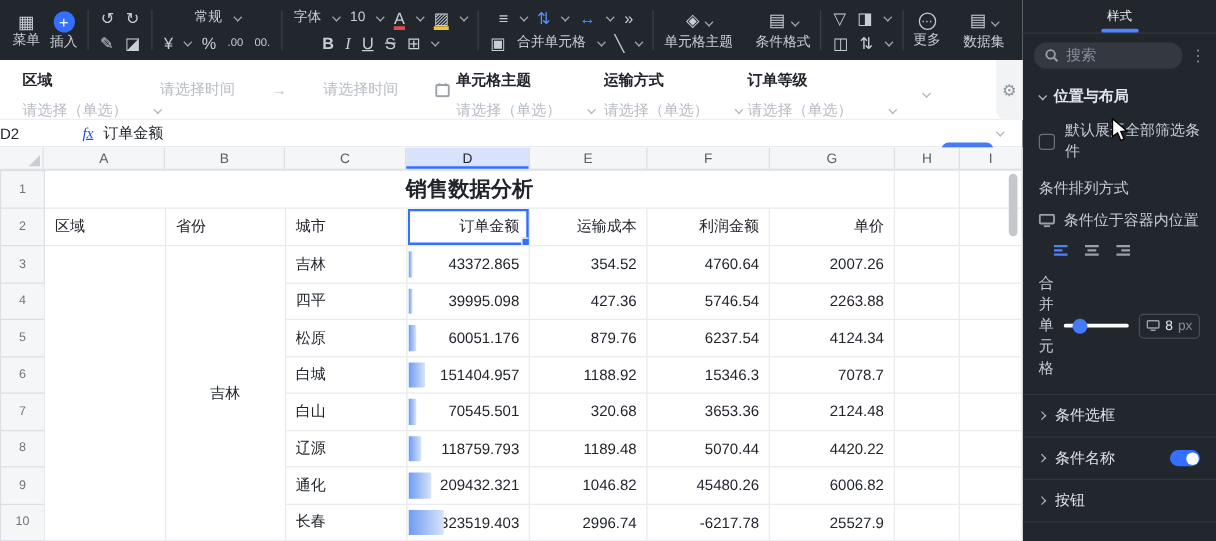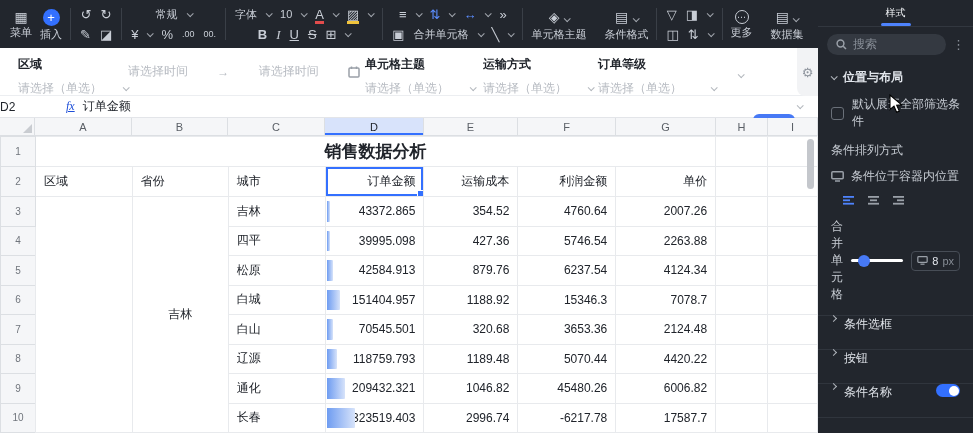--- a/index.html
+++ b/index.html
@@ -92,21 +92,21 @@
   .radio{width:13px;height:13px;border-radius:50%;border:1.5px solid #6a7079;position:relative;flex-shrink:0;}
   .radio.on{border-color:var(--accent);}
   .radio.on::after{content:'';position:absolute;left:50%;top:50%;transform:translate(-50%,-50%);width:6px;height:6px;border-radius:50%;background:var(--accent);}
   .iconrow{display:flex;align-items:center;gap:7px;margin-bottom:10px;}
   .alignrow{display:flex;align-items:center;gap:12px;padding-left:12px;margin-bottom:12px;}
   .spacingrow{display:flex;align-items:center;gap:8px;margin-bottom:12px;}
   .slidertrack{width:52px;height:3px;background:#fff;border-radius:2px;position:relative;flex-shrink:0;}
   .sliderhandle{position:absolute;left:7px;top:-4.5px;width:12px;height:12px;border-radius:50%;background:var(--btn-blue);}
   .valbox{display:flex;align-items:center;gap:4px;border:1px solid #474d56;border-radius:4px;height:20px;padding:0 5px;}
   .valbox .v{color:#e2e6ec;font-size:11px;} .valbox .u{color:#878d96;font-size:11px;text-decoration:none;}
-  .sb-collapsed{border-top:1px solid #30353d;height:34px;display:flex;align-items:flex-start;gap:8px;padding:0 13px;color:#dfe3e9;font-family:Liberation Mono, monospace;}
+  .sb-collapsed{border-top:1px solid #30353d;height:34px;display:flex;align-items:center;gap:8px;padding:16px 13px;color:#dfe3e9;font-family:Liberation Mono, monospace;}
   .toggle{margin-left:auto;width:24px;height:13px;border-radius:7px;background:var(--accent);position:relative;}
   .toggle::after{content:'';position:absolute;right:1.5px;top:1.5px;width:10px;height:10px;border-radius:50%;background:#fff;}
   .sb-end{border-top:1px solid #30353d;flex:1;}
   svg.lineicon{stroke:#9aa0a8;stroke-width:1.5;fill:none;}
   .cursor{position:absolute;left:889px;top:94px;z-index:50;pointer-events:none;}
 </style>
 </head>
 <body>
 
 <div class="app">
@@ -348,21 +348,21 @@
               <td class="num barcell"><span class="bar" style="width: 3.5px;"></span><span>39995.098</span></td>
               <td class="num">427.36</td>
               <td class="num">5746.54</td>
               <td class="num">2263.88</td>
               <td></td>
               <td></td>
             </tr>
             <tr style="height: 29.5px;">
               <th>5</th>
               <td class="cleft">松原</td>
-              <td class="num barcell"><span class="bar" style="width: 6.9px;"></span><span>42584.913</span></td>
+              <td class="num barcell"><span class="bar" style="width: 6.9px;"></span><span>60051.176</span></td>
               <td class="num">879.76</td>
               <td class="num">6237.54</td>
               <td class="num">4124.34</td>
               <td></td>
               <td></td>
             </tr>
             <tr style="height: 29.5px;">
               <th>6</th>
               <td class="cleft">白城</td>
               <td class="num barcell"><span class="bar" style="width: 13.1px;"></span><span>151404.957</span></td>
@@ -401,21 +401,21 @@
               <td class="num">6006.82</td>
               <td></td>
               <td></td>
             </tr>
             <tr style="height: 29.5px;">
               <th>10</th>
               <td class="cleft">长春</td>
               <td class="num barcell"><span class="bar" style="width: 28px;"></span><span>323519.403</span></td>
               <td class="num">2996.74</td>
               <td class="num">-6217.78</td>
-              <td class="num">17587.7</td>
+              <td class="num">25527.9</td>
               <td></td>
               <td></td>
             </tr>
           </tbody>
         </table>
       <div class="scrollthumb"></div>
     </div>
   </div>
 
   <aside class="sidebar">
@@ -481,26 +481,26 @@
           <span class="u">px</span>
         </span>
       </div>
     </div>
     <div class="sb-collapsed">
       <span class="chev right"></span>
       <span>条件选框</span>
     </div>
     <div class="sb-collapsed">
       <span class="chev right"></span>
-      <span>按钮</span>
+      <span>条件名称</span>
+      <span class="toggle"></span>
     </div>
     <div class="sb-collapsed">
       <span class="chev right"></span>
-      <span>条件名称</span>
-      <span class="toggle"></span>
+      <span>按钮</span>
     </div>
     <div class="sb-end"></div>
   </aside>
 
   <svg class="cursor" width="16" height="20" viewBox="0 0 16 20">
     <path d="M1,1 L1,15.5 L5,12.2 L7.6,18.3 L10.3,17.1 L7.7,11.2 L12.6,10.8 Z" fill="#fff" stroke="#000" stroke-width="1.1"></path>
   </svg>
 </div>
 
 </body></html>

